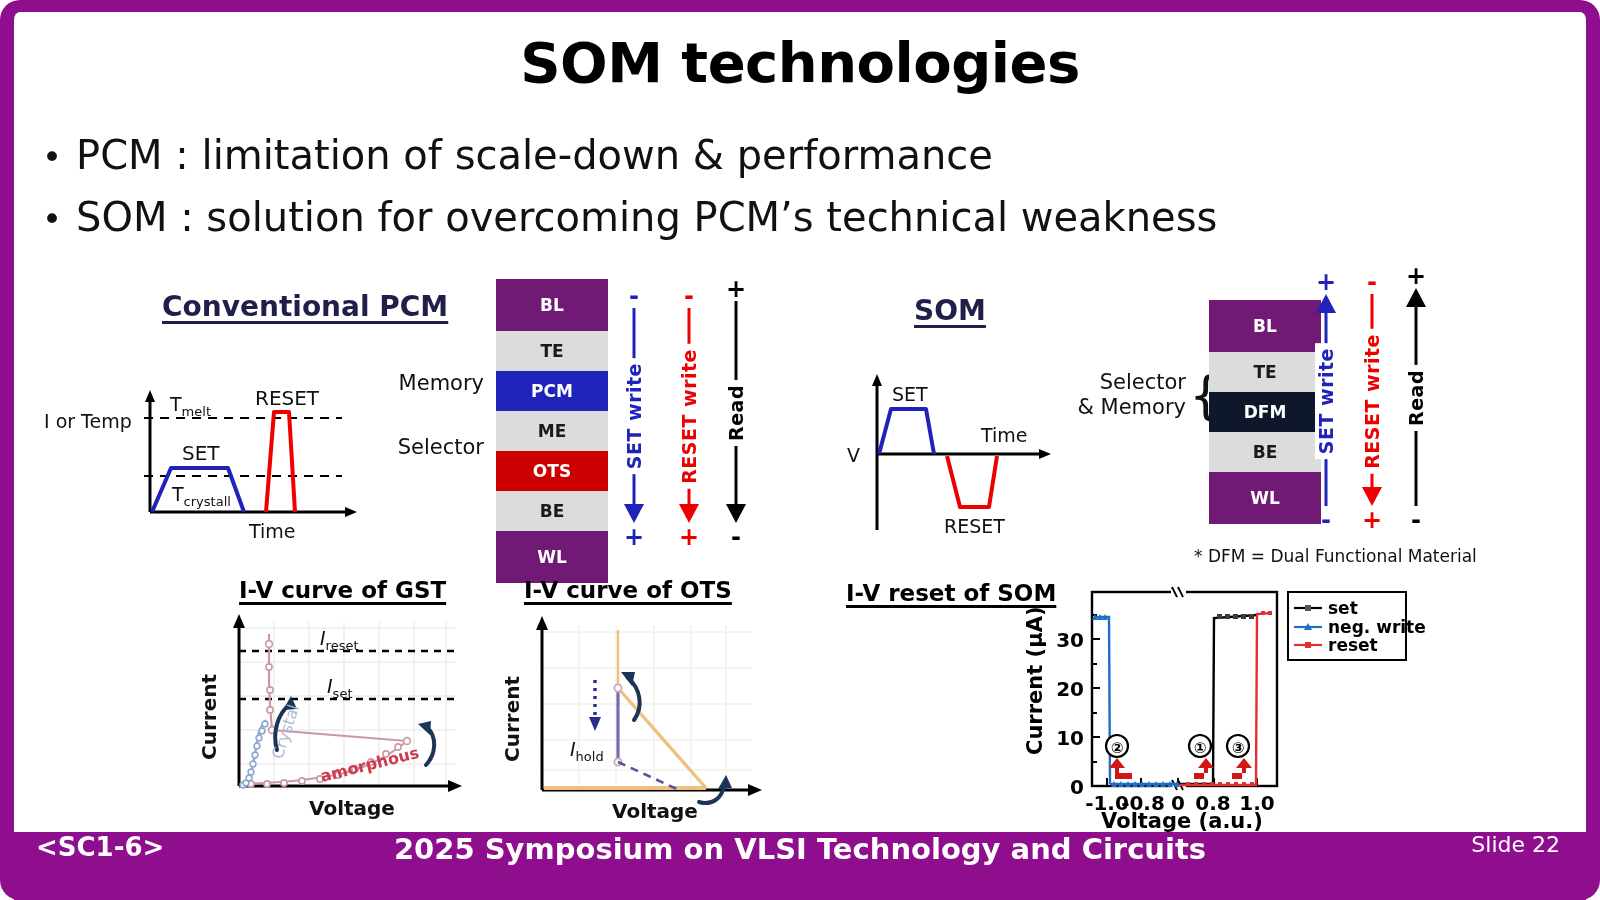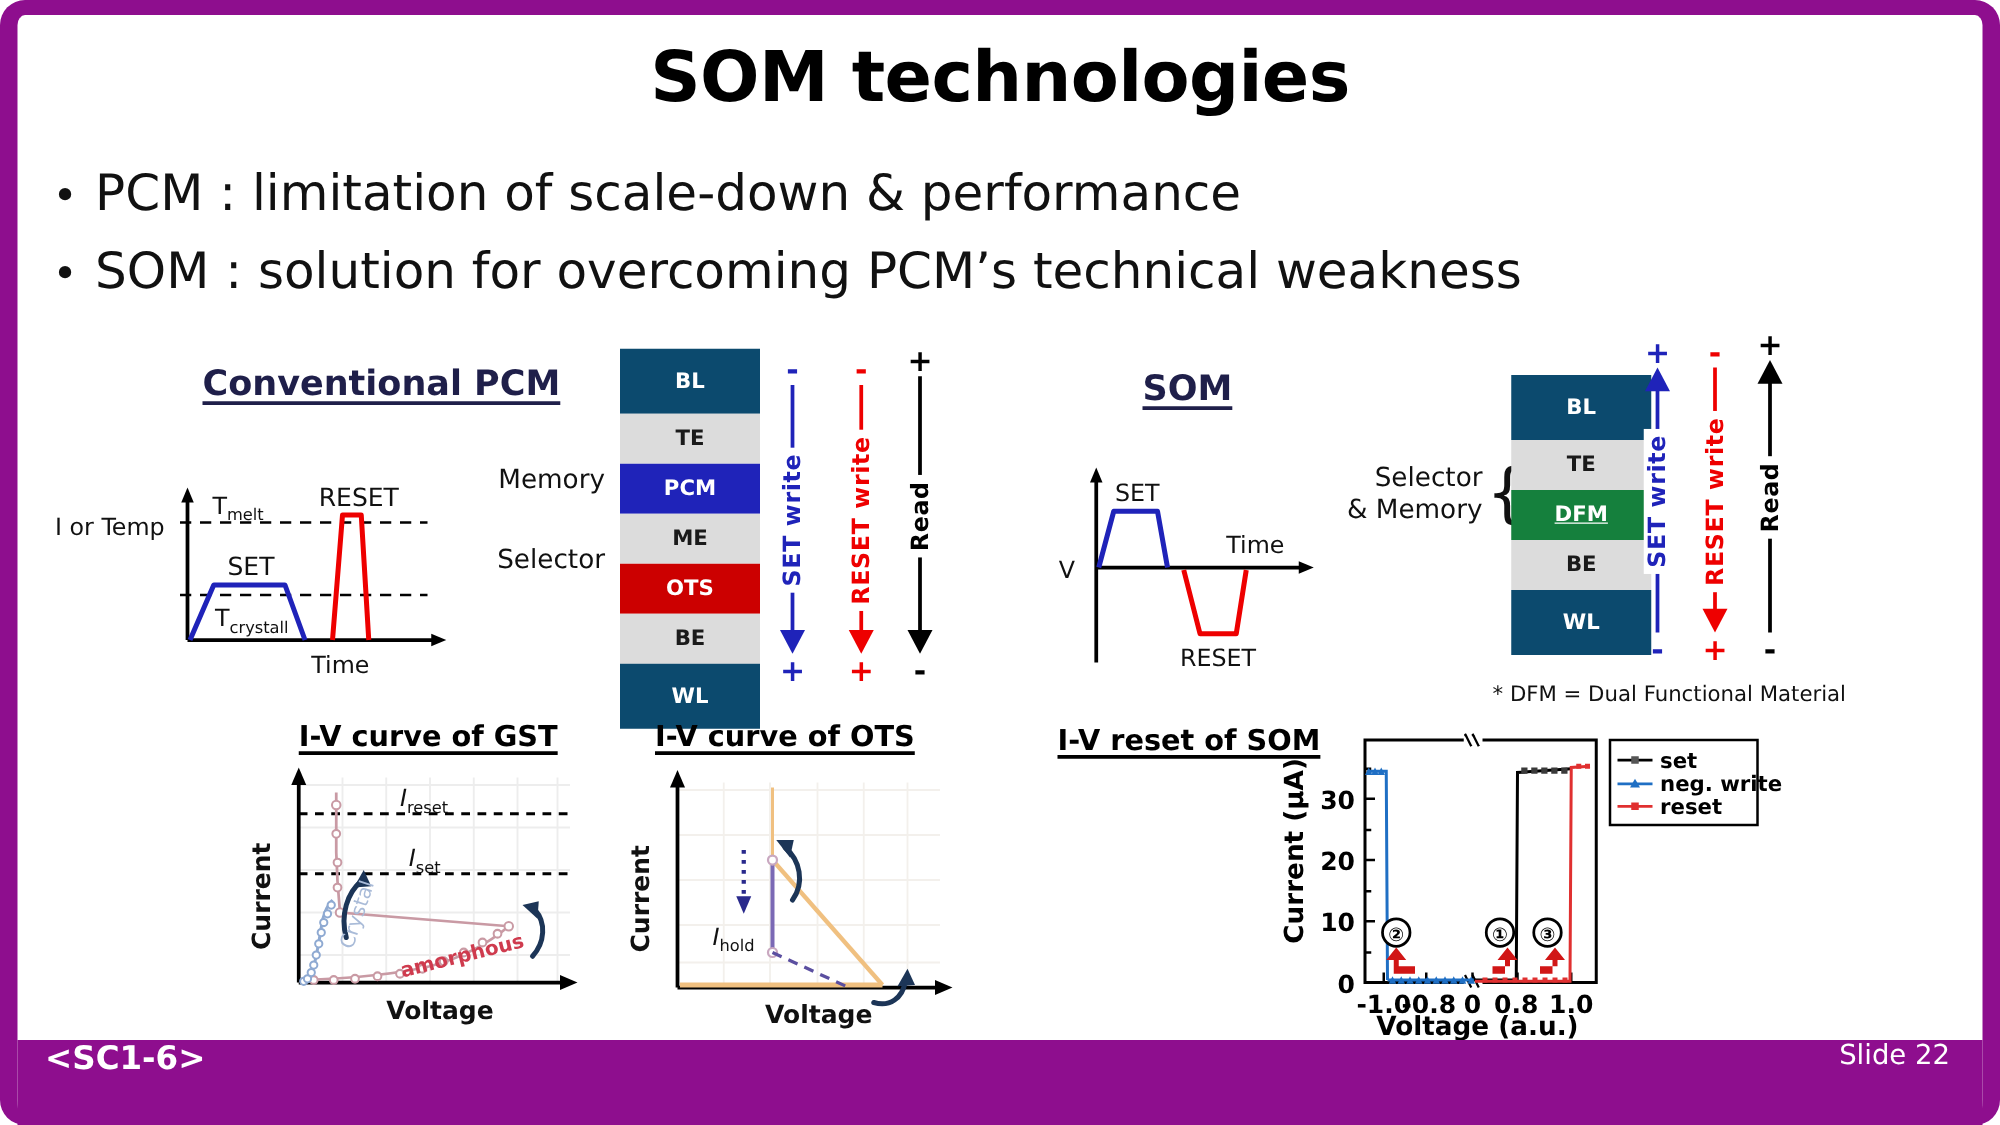--- a/index.html
+++ b/index.html
@@ -19,25 +19,25 @@
   
   .sec-head{font-size:28px;font-weight:bold;color:#1F1F4A;text-decoration:underline;
             text-underline-offset:5px;text-decoration-thickness:3px;}
   .chart-head{font-size:23px;font-weight:bold;color:#000;text-decoration:underline;
             text-underline-offset:4px;text-decoration-thickness:3px;}
 
   
   .stack{display:flex;flex-direction:column;width:112px;}
   .layer{height:40px;display:flex;align-items:center;justify-content:center;
          font-size:17px;font-weight:600;}
-  .lay-dark{background:#0c4a6e;color:#fff;}
+  .lay-dark{background:#701a75;color:#fff;}
   .lay-light{background:#DCDCDC;color:#1a1a1a;text-align:center;}
   .lay-blue{background:#1F23B9;color:#fff;}
   .lay-red{background:#CC0000;color:#fff;}
-  .lay-purple{background:#15803d;color:#fff;text-decoration:underline;}
+  .lay-purple{background:#0f172a;color:#fff;}
   .stack-tall{height:52px;}
 
   .side-lbl{font-size:21px;color:#111;text-align:right;}
 
   
   .varrow{display:flex;flex-direction:column;align-items:center;}
   .varrow .sign{font-size:24px;font-weight:bold;line-height:1;}
   .varrow .vtext{writing-mode:vertical-rl;transform:rotate(180deg);font-size:19px;font-weight:bold;
                  letter-spacing:0.5px;}
 
@@ -458,16 +458,17 @@
         <text class="lbl" x="314" y="63" font-size="17" font-weight="bold" fill="#000">neg. write</text>
         <line x1="280" y1="75" x2="308" y2="75" stroke="#E03030" stroke-width="2.2"></line>
         <rect x="291" y="72" width="6" height="6" fill="#E03030"></rect>
         <text class="lbl" x="314" y="81" font-size="17" font-weight="bold" fill="#000">reset</text>
       </g>
     </svg>
   </div>
 
   <div class="abs" id="footer">
     <span class="f-left">&lt;SC1-6&gt;</span>
+    <span class="f-center">2025 Symposium on VLSI Technology and Circuits</span>
     <span class="f-right">Slide 22</span>
   </div>
 
 </div>
 
 </body></html>

